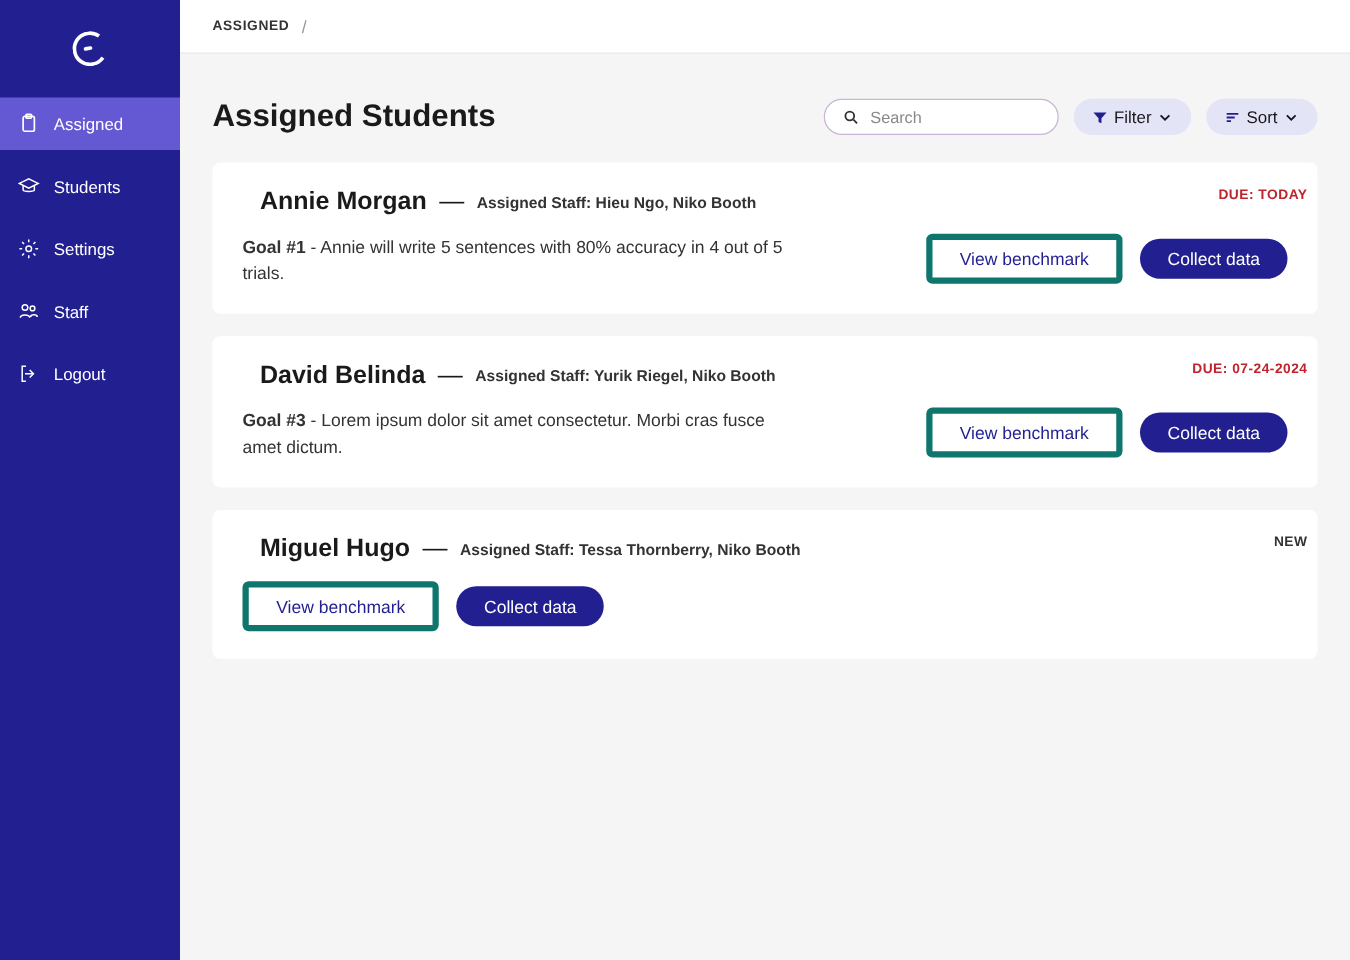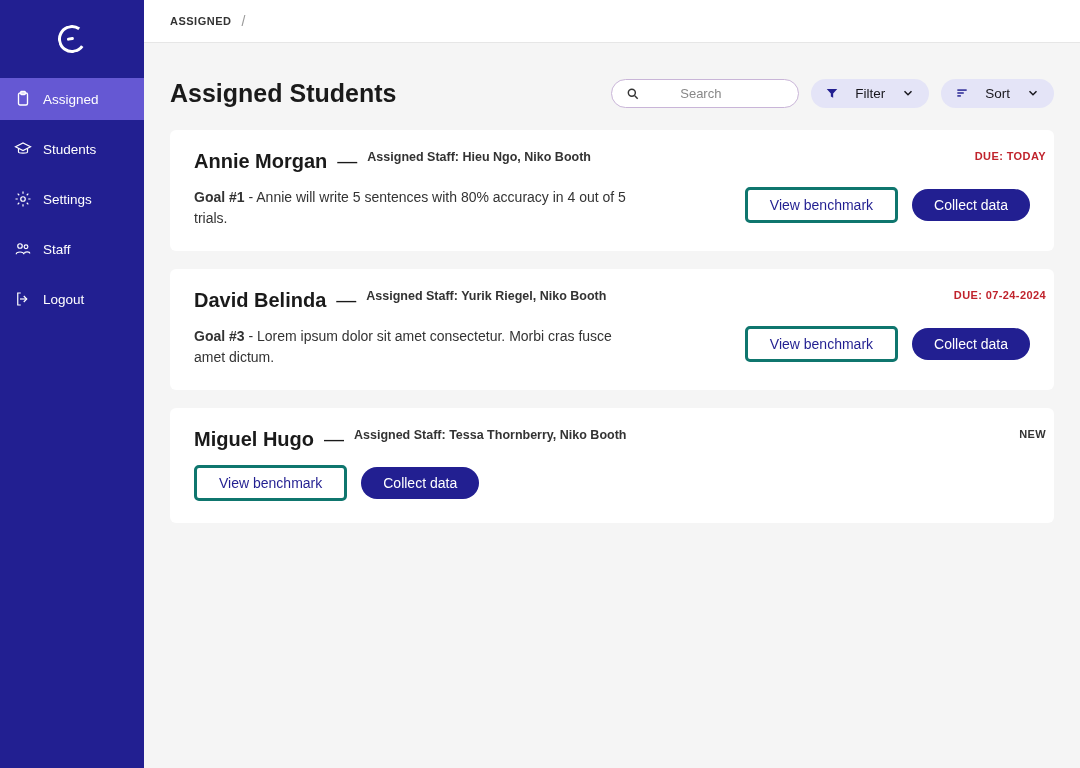--- a/index.html
+++ b/index.html
@@ -120,57 +120,58 @@
   gap: 12px;
 }
 .search-box {
   display: flex;
   align-items: center;
   background: #fff;
   border: 1px solid #c9b5d8;
   border-radius: 999px;
   padding: 6px 14px;
   width: 188px;
-  gap: 32px;
 }
 .search-box input {
   border: none;
   outline: none;
   font-size: 13px;
   flex: 1;
   background: transparent;
   color: #333;
 }
 .search-box input::placeholder { color: #888; }
 .pill-btn {
   display: flex;
-  gap: 16px;
+  align-items: center;
+  gap: 4px;
   background: #e4e4f7;
   border-radius: 999px;
   padding: 7px 14px;
   font-size: 13.5px;
   font-weight: 500;
   color: #18171d;
   cursor: pointer;
   border: none;
 }
 .pill-btn svg { width: 14px; height: 14px; }
 .chev { width: 12px; height: 12px; }
 .card {
   background: #fff;
   border-radius: 6px;
   padding: 20px 24px 22px;
   margin-bottom: 18px;
   position: relative;
 }
 .card-top {
   display: flex;
-  align-items: flex-start;
+  align-items: center;
   flex-wrap: wrap;
   margin-bottom: 14px;
+  margin-left: 14px;
 }
 .student-name {
   font-size: 20px;
   font-weight: 600;
   color: #1a1a1a;
 }
 .dash-sep {
   font-size: 20px;
   font-weight: 500;
   color: #1a1a1a;
@@ -204,21 +205,21 @@
   max-width: 440px;
 }
 .goal-text .goal-label { font-weight: 700; }
 .card-actions {
   display: flex;
   gap: 14px;
   flex-shrink: 0;
   align-items: center;
 }
 .btn-outline {
-  border: 3px solid #0f766e;
+  border: 5px solid #0f766e;
   background: #fff;
   color: #221f91;
   font-size: 14px;
   font-weight: 500;
   padding: 7px 22px;
   border-radius: 5px;
   cursor: pointer;
 }
 .btn-solid {
   border: none;

